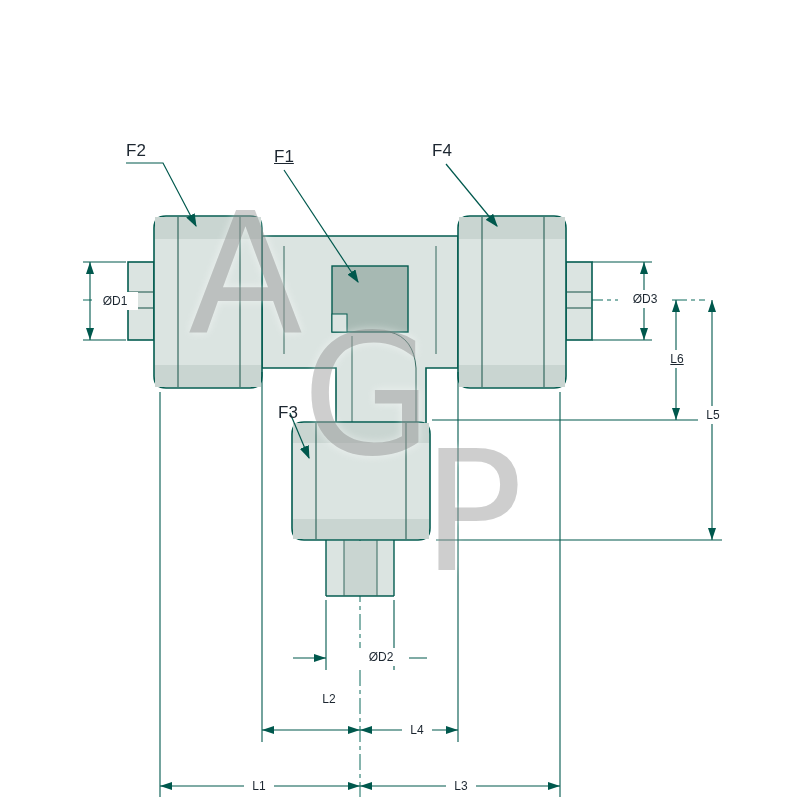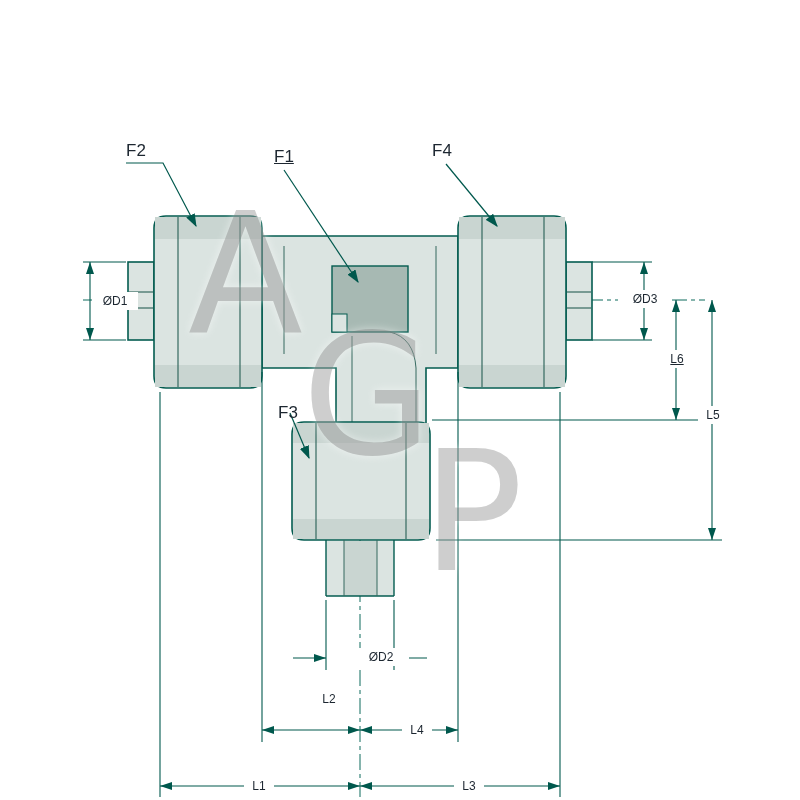--- a/index.html
+++ b/index.html
@@ -178,15 +178,15 @@
   <span class="lbl" style="left:278px;top:403px;">F3</span>
 
   <span class="dim" style="left:92px;top:292px;width:44px;">ØD1</span>
   <span class="dim" style="left:618px;top:290px;width:52px;">ØD3</span>
   <span class="dim" style="left:662px;top:350px;width:28px;text-decoration:underline;">L6</span>
   <span class="dim" style="left:698px;top:406px;width:28px;">L5</span>
   <span class="dim" style="left:353px;top:648px;width:54px;">ØD2</span>
   <span class="dim" style="left:314px;top:690px;width:28px;">L2</span>
   <span class="dim" style="left:402px;top:721px;width:28px;">L4</span>
   <span class="dim" style="left:244px;top:777px;width:28px;">L1</span>
-  <span class="dim" style="left:446px;top:777px;width:28px;margin-left:8px;">L3</span>
+  <span class="dim" style="left:446px;top:777px;width:28px;">L3</span>
 
 </div>
 
 </body></html>

